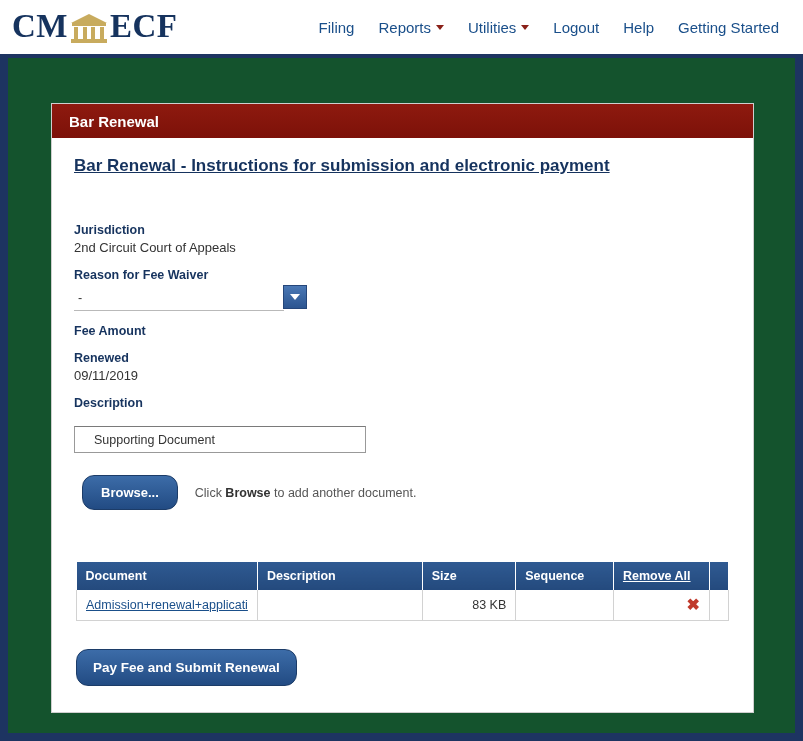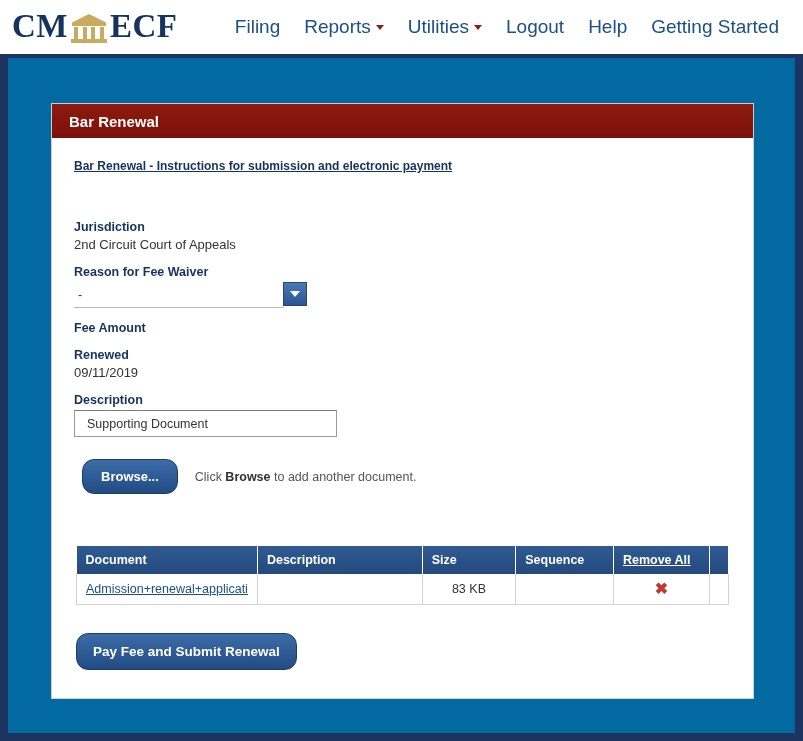--- a/index.html
+++ b/index.html
@@ -85,21 +85,21 @@
   .mainnav {
     position: absolute;
     right: 12px; top: 0;
     height: 54px;
     display: flex;
     align-items: center;
     gap: 0px;
   }
   .navitem {
     color: #1a4f8a;
-    font-size: 19px;
+    font-size: 15px;
     padding: 4px 12px;
     cursor: pointer;
     white-space: nowrap;
     display: flex;
     align-items: center;
   }
   .caret {
     display: inline-block;
     margin-left: 5px;
     width: 0; height: 0;
@@ -115,21 +115,21 @@
     width: 803px;
     height: 687px;
     background: #1d3461;
     padding: 8px;
   }
   .page-white {
     position: absolute;
     left: 8px; top: 4px;
     width: 787px;
     height: 675px;
-    background: #0369a1;
+    background: #14532d;
   }
 
   
   .panel {
     position: absolute;
     left: 43px; top: 45px;
     width: 703px;
     background: #ffffff;
     border: 1px solid #cfcfcf;
   }
@@ -144,21 +144,21 @@
     align-items: center;
     padding-left: 17px;
   }
   .panel-body {
     padding: 18px 22px 26px 22px;
     min-height: 560px;
     position: relative;
   }
 
   .instructions {
-    font-size: 12px;
+    font-size: 17px;
     font-weight: bold;
     color: #16335e;
     text-decoration: underline;
     cursor: pointer;
     display: inline-block;
     margin-bottom: 34px;
   }
 
   .field-label {
     font-size: 12.5px;
@@ -207,30 +207,30 @@
   .select-arrow i {
     display: block;
     width: 0; height: 0;
     border-left: 5px solid transparent;
     border-right: 5px solid transparent;
     border-top: 6px solid #ffffff;
   }
 
   
   .desc-input {
-    width: 263px;
+    width: 292px;
     height: 27px;
     border: 1px solid #999;
     border-top-color: #7a7a7a;
     font-size: 12.5px;
     color: #333;
-    padding: 2px 12px;
+    padding: 2px 19px;
     font-family: "Liberation Sans", sans-serif;
     background: #fff;
-    margin-top: 0;
+    margin-top: 13px;
   }
 
   
   .browse-row {
     margin-top: 22px;
     display: flex;
     align-items: center;
     padding-left: 8px;
   }
   .btn-browse {
@@ -273,21 +273,21 @@
     text-decoration: underline;
     cursor: pointer;
   }
   .doc-table td {
     border: 1px solid #d2d2d2;
     border-top: none;
     padding: 7px 9px;
     height: 30px;
     color: #333;
   }
-  .doc-table td.center { text-align: center; }
+  .doc-table td.center { text-align: right; }
   .doc-link {
     color: #1a4f8a;
     text-decoration: underline;
     cursor: pointer;
   }
   .xmark {
     color: #c0392b;
     font-size: 16px;
     font-weight: bold;
     cursor: pointer;

